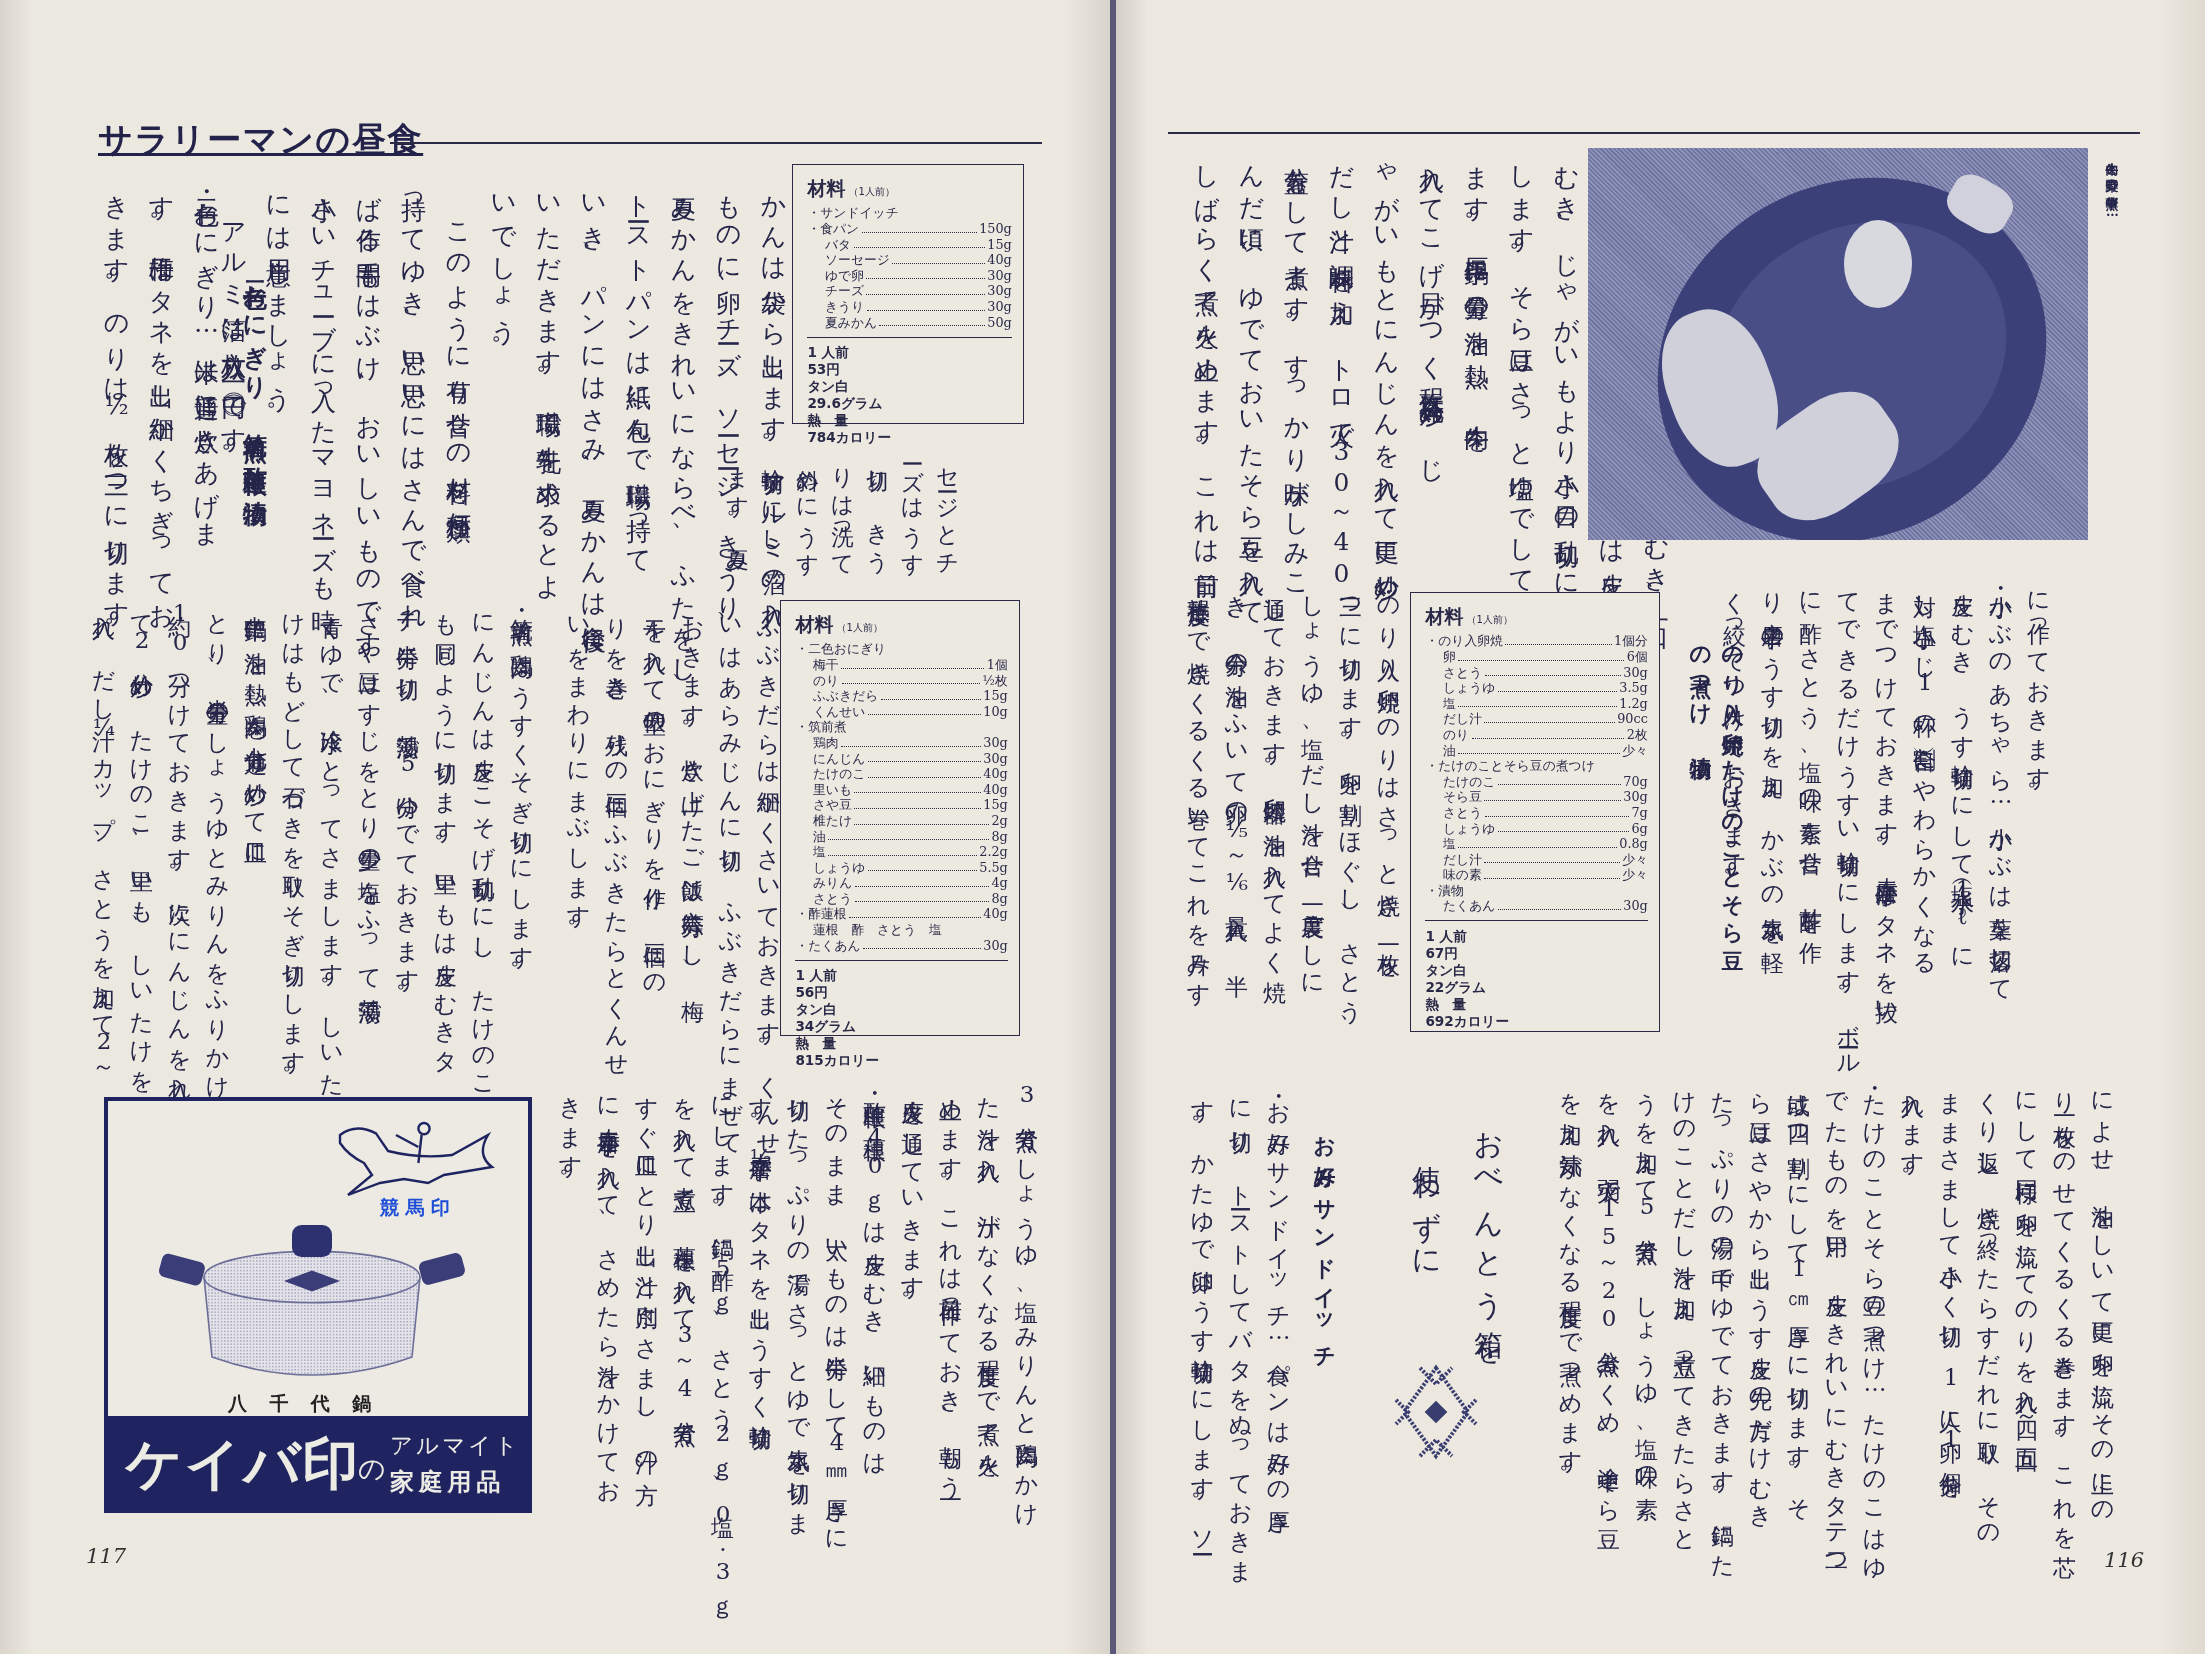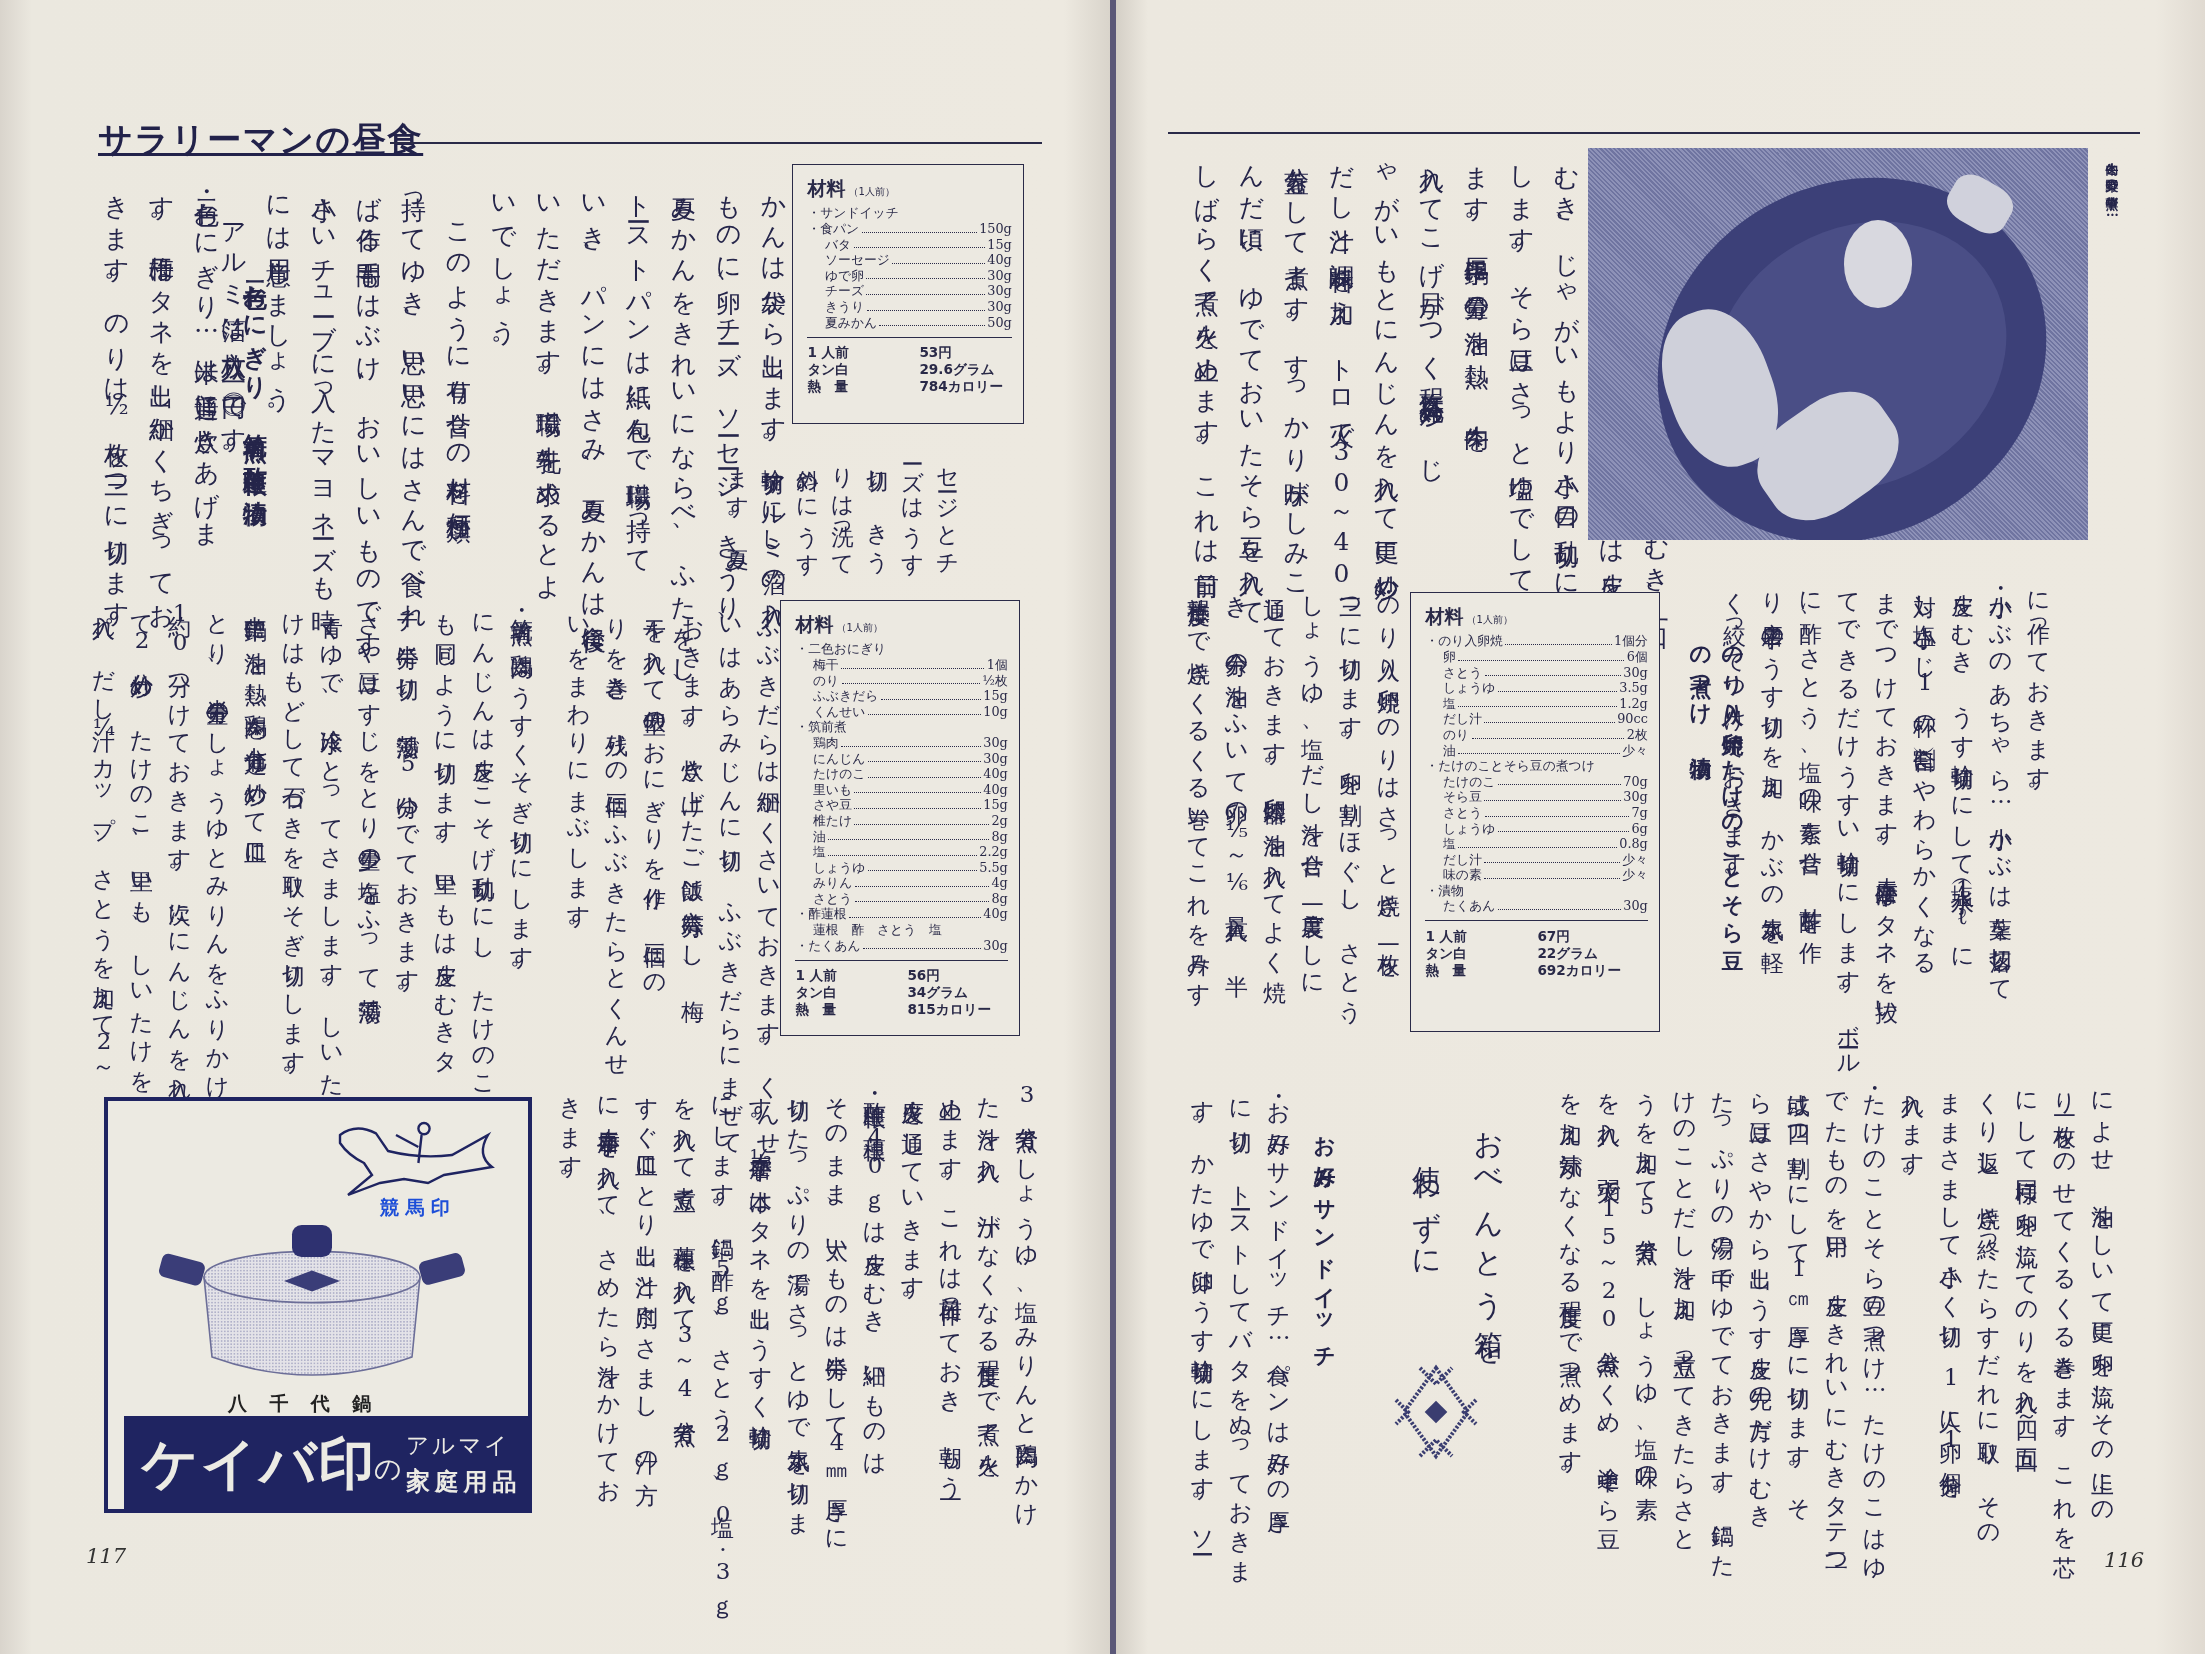--- a/index.html
+++ b/index.html
@@ -16,27 +16,27 @@
   .box{position:absolute;border:1.6px solid #2a2a48;background:#ece9e1;padding:11.2px 11.2px 8px 14.4px;box-sizing:border-box;}
   .box-title{font-family:"DejaVu Sans",sans-serif;font-weight:bold;font-size:19px;margin-bottom:3.2px;}
   .box-title small{font-weight:normal;font-size:10px;}
   .ing{font-family:"DejaVu Serif",serif;font-size:12.8px;line-height:15.6px;display:flex;}
   .ing .nm{white-space:nowrap;}
   .ing .dots{flex:1;border-bottom:1.6px dotted #2a2a48;margin:0 2.4px 4px 2.4px;}
   .ing .qt{white-space:nowrap;}
   .ing.head{padding-left:0;}
   .ing.sub{padding-left:17.6px;}
   .summary{border-top:1.6px solid #2a2a48;margin-top:6.4px;padding-top:6.4px;font-size:13.6px;line-height:17px;}
-  .summary .row{display:flex;}
+  .summary .row{display:flex;flex-direction:column;}
   .summary .lbl{width:112px;font-weight:bold;}
   .summary .val{font-weight:bold;}
   .photo{position:absolute;background:repeating-linear-gradient(45deg,#6f74a0 0 1.6px,#8e92b8 1.6px 3.2px);overflow:hidden;}
   .pot{position:absolute;border-radius:50%;}
   .ad{position:absolute;border:4.8px solid #1f2461;background:#eceae2;}
-  .ad-bar{position:absolute;left:16px;right:0;bottom:0;height:93px;background:#1f2461;color:#ecebe4;}
+  .ad-bar{position:absolute;left:0;right:0;bottom:0;height:93px;background:#1f2461;color:#ecebe4;}
   .page-num{font-family:"DejaVu Serif",serif;font-style:italic;font-size:21px;color:#333;}
 </style>
 </head>
 <body>
 
 <div class="page left">
   <div class="abs header-title" style="left:98px;top:117px;">サラリーマンの昼食</div>
   <div class="rule" style="left:390px;top:142px;width:652px;"></div>
 
   <div class="abs vt" id="lt-top" style="right:316px;top:178px;height:376px;"><span>かんは袋から出します。アルミ箔の入れ</span>

